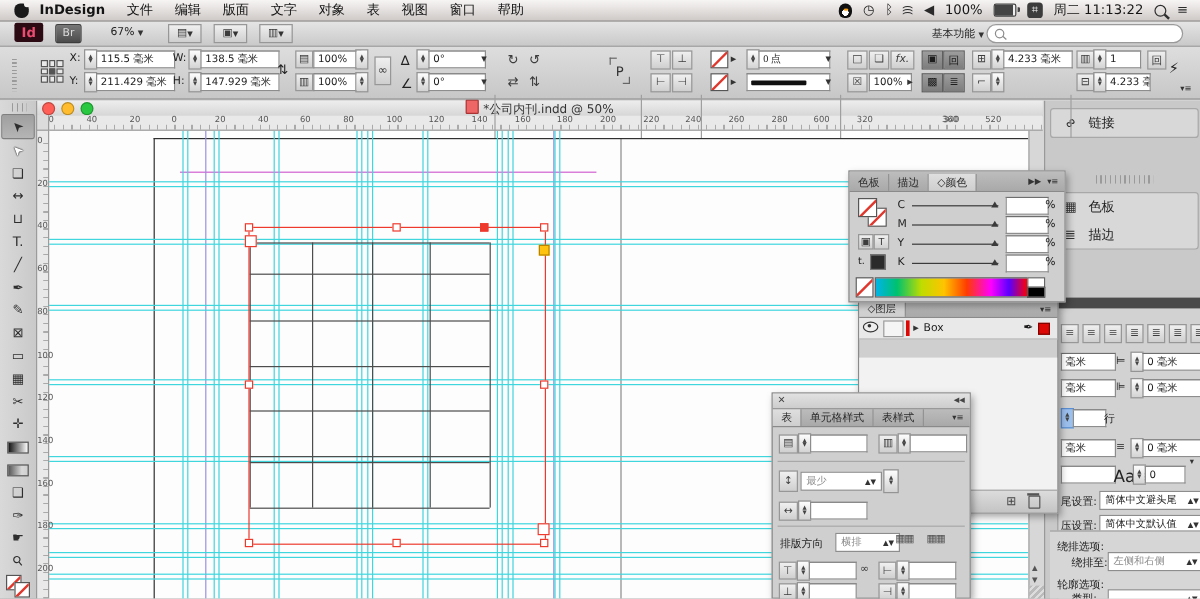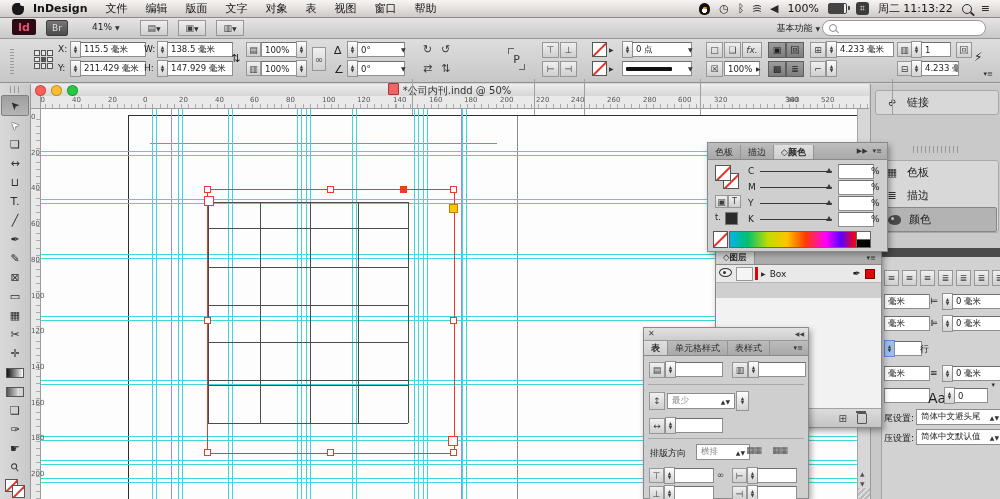--- a/index.html
+++ b/index.html
@@ -109,21 +109,21 @@
   .dico{width:16px;display:flex;justify-content:center;font-size:11px;color:#333;}
   .pgico{width:9px;height:11px;border:1px solid #444;background:#fff;position:relative;}
   .pgico::after{content:"";position:absolute;left:3px;top:-3px;width:9px;height:11px;border:1px solid #444;background:#fff;}
   .pal{width:13px;height:10px;background:#4a4a4a;border-radius:55% 45% 48% 50%;position:relative;}
   .pal::after{content:"";position:absolute;width:3px;height:3px;background:#ccc;border-radius:50%;top:2px;left:3px;}
   .collapsebtn{position:absolute;left:866px;top:232px;width:19px;height:13px;z-index:12;font-size:6px;}
   
   .panel{position:absolute;background:#cfcfcf;border:1px solid #8a8a8a;box-shadow:2px 3px 6px rgba(0,0,0,.35);}
   .ptabs{height:16px;background:linear-gradient(#bdbdbd,#a9a9a9);display:flex;align-items:flex-end;border-bottom:1px solid #8a8a8a;}
   .ptab{height:14px;display:flex;align-items:center;padding:0 7px;font-size:9px;color:#2a2a2a;border-right:1px solid #939393;}
-  .ptab.on{background:linear-gradient(#dfdfdf,#cecece);font-weight:bold;}
+  .ptab.on{background:linear-gradient(#dfdfdf,#cecece);font-weight:normal;}
   .pmenu{margin-left:auto;display:flex;gap:5px;padding:0 5px;font-size:7px;color:#333;align-items:center;height:100%;}
   .slider{position:absolute;height:1px;background:#3a3a3a;}
   .slider::after{content:"";position:absolute;right:0;top:-3px;width:0;height:0;border-left:3px solid transparent;border-right:3px solid transparent;border-bottom:5px solid #3a3a3a;}
   .ramp{position:absolute;background:linear-gradient(90deg,#00b4e6 0%,#00c16e 14%,#bfdc00 30%,#ffc400 45%,#ff3c00 60%,#f0f 76%,#5a00ff 88%,#f00 100%);border:1px solid #666;}
   .eye{display:inline-block;width:11px;height:7px;border:1px solid #333;border-radius:50%;position:relative;background:#eee;}
   .eye::after{content:"";position:absolute;left:3.5px;top:1.5px;width:3px;height:3px;background:#333;border-radius:50%;}
   .lrow{height:17px;display:flex;align-items:center;border-bottom:1px solid #b5b5b5;background:#e9e9e9;font-size:9px;}
   .cellbox{width:15px;height:12px;border:1px solid #9a9a9a;background:#f5f5f5;margin:0 2px;}
   .cbar{width:3px;height:13px;margin-right:3px;}
   .trash{display:inline-block;width:8px;height:9px;border:1px solid #555;border-radius:1px;position:relative;}
@@ -161,21 +161,21 @@
       <span class="ime">⌗</span>
       <span class="clock">周二 11:13:22</span>
       <span class="mag"></span>
       <span class="sic">≡</span>
     </span>
   </div>
 
   <div class="appbar">
     <span class="idlogo">Id</span>
     <span class="brlogo">Br</span>
-    <span class="lbl" style="left:92px;top:5px;"><span>41%</span> <span class="arr">▼</span></span>
+    <span class="lbl" style="left:92px;top:5px;"><span>67%</span> <span class="arr">▼</span></span>
     <span class="ib" style="left:140px;top:3px;width:26px;height:14px;">▤ <span class="arr">▼</span></span>
     <span class="ib" style="left:178px;top:3px;width:26px;height:14px;">▣ <span class="arr">▼</span></span>
     <span class="ib" style="left:216px;top:3px;width:26px;height:14px;">▥ <span class="arr">▼</span></span>
     <span class="lbl" style="right:180px;top:5px;"><span>基本功能</span> <span class="arr">▼</span></span>
     <span class="srch">
         <span class="mag2"></span>
         <input style="">
       </span>
   </div>
 
@@ -232,21 +232,21 @@
     <span class="ib" style="left:542px;top:4px;width:15px;height:14px;">⊤</span>
     <span class="ib" style="left:560px;top:4px;width:15px;height:14px;">⊥</span>
     <span class="ib" style="left:542px;top:23px;width:15px;height:14px;">⊢</span>
     <span class="ib" style="left:560px;top:23px;width:15px;height:14px;">⊣</span>
     <span class="sep" style="left:584px;"></span>
     <span class="none" style="position:absolute;left:592px;top:4px;width:13px;height:13px;"></span>
     <span class="arr" style="position:absolute;left:609px;top:8px;">▶</span>
     <span class="none" style="position:absolute;left:592px;top:23px;width:13px;height:13px;"></span>
     <span class="arr" style="position:absolute;left:609px;top:27px;">▶</span>
     <span class="stp" style="left:622px;top:3px;">▲<br>▼</span>
-    <div class="fld" style="left:632px;top:4px;width:52px;">0 点</div>
+    <div class="fld" style="left:632px;top:4px;width:52px;font-family:Liberation Serif, serif;">0 点</div>
     <span class="arr" style="position:absolute;left:688px;top:8px;">▼</span>
     <div class="fld" style="left:622px;top:23px;width:62px;">
         <span class="sw-line"></span>
       </div>
     <span class="arr" style="position:absolute;left:688px;top:27px;">▼</span>
     <span class="sep" style="left:700px;"></span>
     <span class="ib" style="left:706px;top:4px;width:15px;height:14px;">□</span>
     <span class="ib" style="left:724px;top:4px;width:15px;height:14px;">❏</span>
     <span class="ib" style="left:742px;top:4px;width:18px;height:14px;font-style:italic;">fx.</span>
     <span class="ib" style="left:706px;top:23px;width:15px;height:14px;">☒</span>
@@ -479,26 +479,20 @@
     </div>
     <div class="grip" style="margin:62px 40px 0;"></div>
     <div class="dgrp" style="top:76px;">
       <div class="drow">
           <span class="dico">▦</span>
           <span>色板</span>
         </div>
       <div class="drow">
           <span class="dico">≣</span>
           <span>描边</span>
-        </div>
-      <div class="drow act">
-          <span class="dico">
-            <span class="pal"></span>
-          </span>
-          <span>颜色</span>
         </div>
     </div>
 
     <div class="abs" style="left:10px;top:164px;width:120px;height:251px;background:#d2d2d2;border-left:1px solid #a0a0a0;">
       <div class="abs" style="left:0;top:0;width:120px;height:9px;background:#4a4a4a;"></div>
       <span class="pmenu" style="position:absolute;right:2px;top:11px;">▾</span>
       <div class="abs" style="left:2px;top:22px;display:flex;gap:3px;">
         <span class="ib" style="position:static;width:13px;height:14px;">≡</span>
         <span class="ib" style="position:static;width:13px;height:14px;">≡</span>
         <span class="ib" style="position:static;width:13px;height:14px;">≡</span>
@@ -531,20 +525,34 @@
           <span>简体中文避头尾</span>
           <span class="arr">▲▼</span>
         </div>
       <span class="lbl" style="left:2px;top:184px;">压设置:</span>
       <div class="sel" style="left:34px;top:181px;width:78px;">
           <span>简体中文默认值</span>
           <span class="arr">▲▼</span>
         </div>
     </div>
 
+    <div class="abs" style="left:4px;top:358px;width:126px;height:57px;background:#d6d6d6;border-top:1px solid #9e9e9e;">
+      <span class="lbl" style="left:6px;top:6px;">绕排选项:</span>
+      <span class="lbl" style="left:18px;top:20px;">绕排至:</span>
+      <div class="sel" style="left:48px;top:17px;width:70px;color:#8a8a8a;">
+          <span class="gray">左侧和右侧</span>
+          <span class="arr">▲▼</span>
+        </div>
+      <span class="lbl" style="left:6px;top:38px;">轮廓选项:</span>
+      <span class="lbl" style="left:18px;top:50px;">类型:</span>
+      <div class="sel" style="left:48px;top:48px;width:70px;">
+          <span></span>
+          <span class="arr">▲▼</span>
+        </div>
+    </div>
   </div>
   <span class="ib collapsebtn">◀◀</span>
 
   <div class="panel" style="left:715px;top:250px;width:165px;height:176px;z-index:50;">
     <div class="ptabs" style="height:13px;">
       <span class="ptab on" style="height:12px;font-size:8.5px;">◇图层</span>
       <span class="pmenu">▾≡</span>
     </div>
     <div class="lrow">
       <span style="width:18px;text-align:center;"><span class="eye"></span></span>

